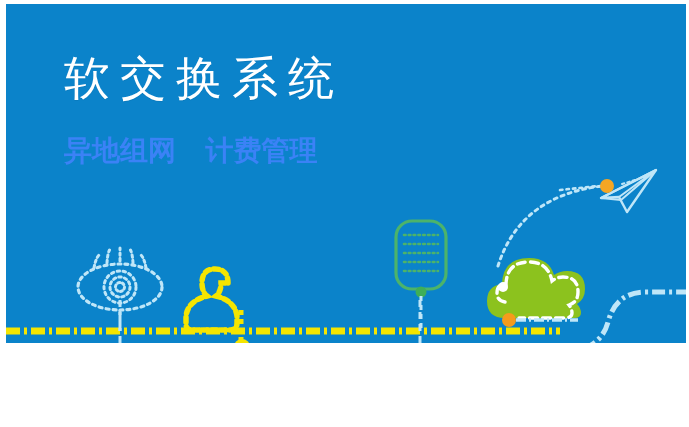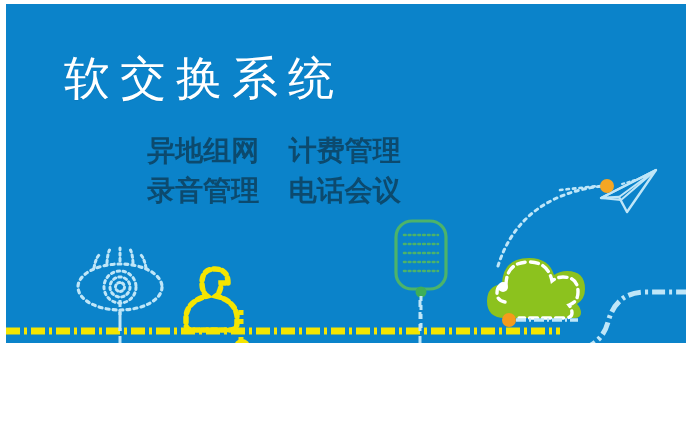--- a/index.html
+++ b/index.html
@@ -43,26 +43,25 @@
     line-height: 1.15;
     letter-spacing: 10px;
     font-weight: 400;
     white-space: nowrap;
     text-shadow: 0 1px 0 rgba(0,0,0,0.06);
   }
   .subtitle-group {
     margin-top: 26px;
   }
   .subtitle-line {
-    color: #0c4a6e;
+    color: #3b82f6;
     font-size: 28px;
     line-height: 1.45;
     font-weight: 700;
     white-space: nowrap;
-    text-align: center;
   }
   .subtitle-line .gap {
     display: inline-block;
     width: 14px;
   }
 </style>
 </head>
 <body>
 
 <div id="banner">
@@ -178,21 +177,16 @@
   </svg>
 
   <div class="text-block">
     <div class="title">软交换系统</div>
     <div class="subtitle-group">
       <div class="subtitle-line">
         <span>异地组网</span>
         <span class="gap"></span>
         <span>计费管理</span>
       </div>
-      <div class="subtitle-line">
-        <span>录音管理</span>
-        <span class="gap"></span>
-        <span>电话会议</span>
-      </div>
     </div>
   </div>
 
 </div>
 
 </body></html>

